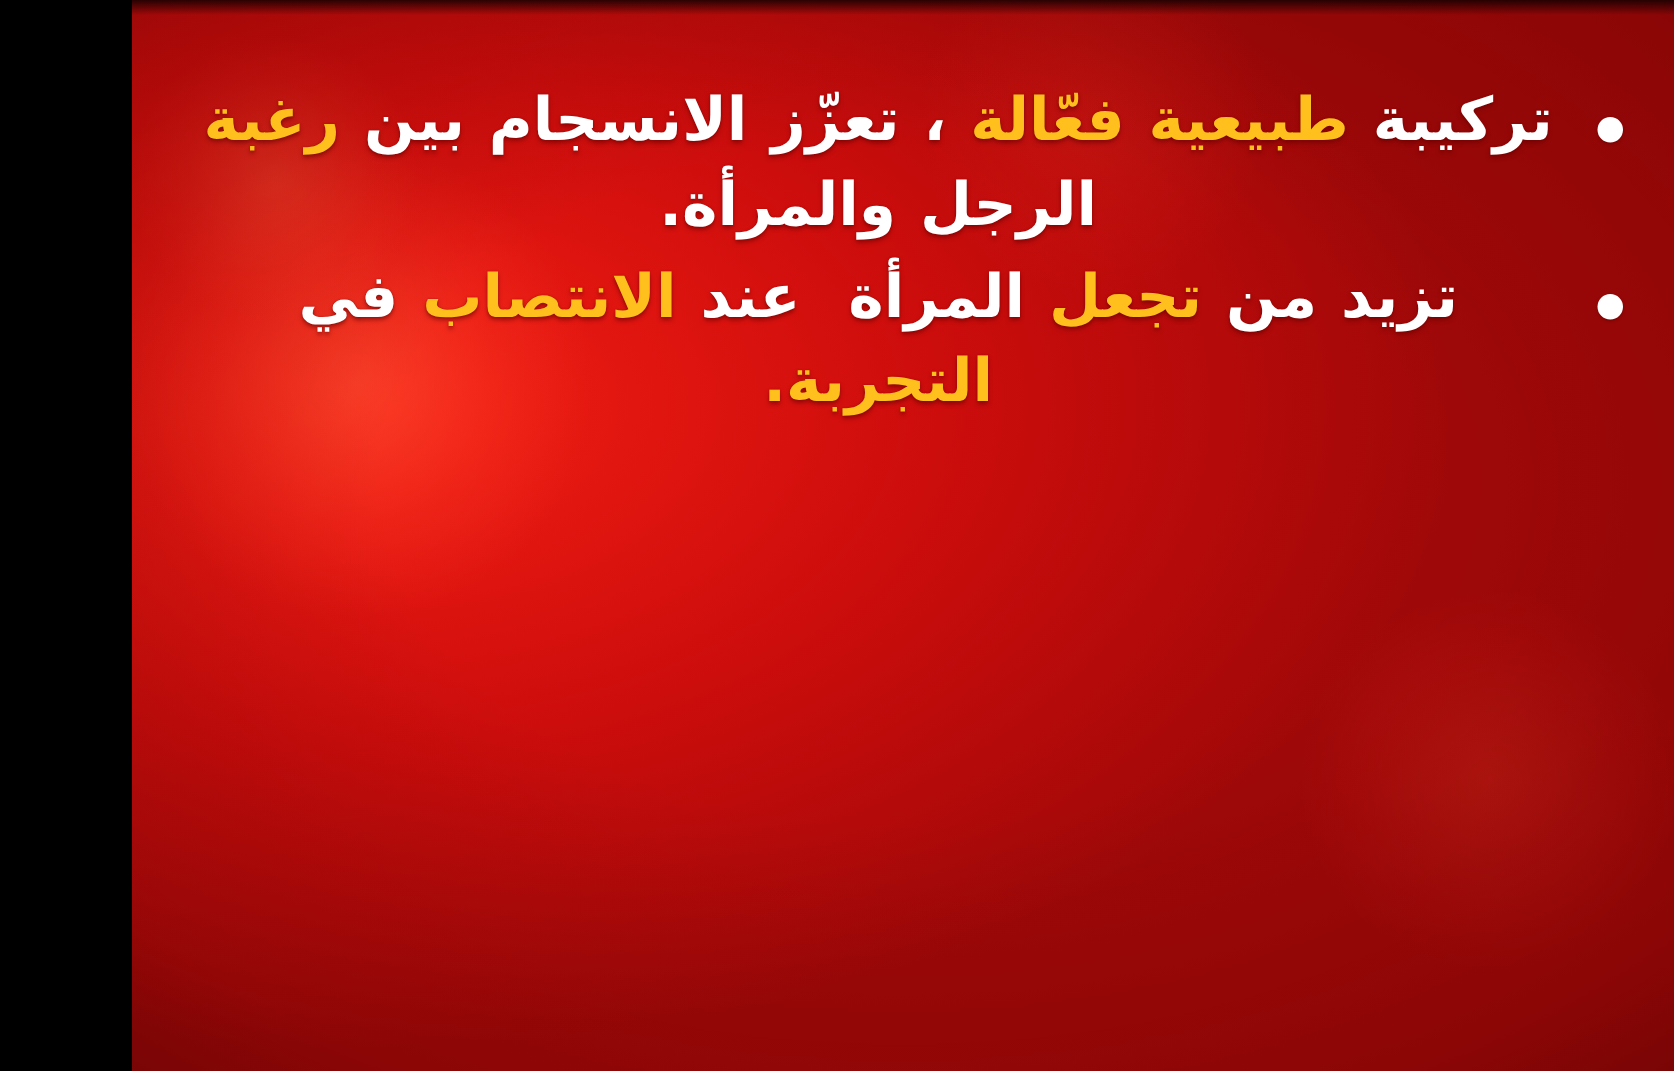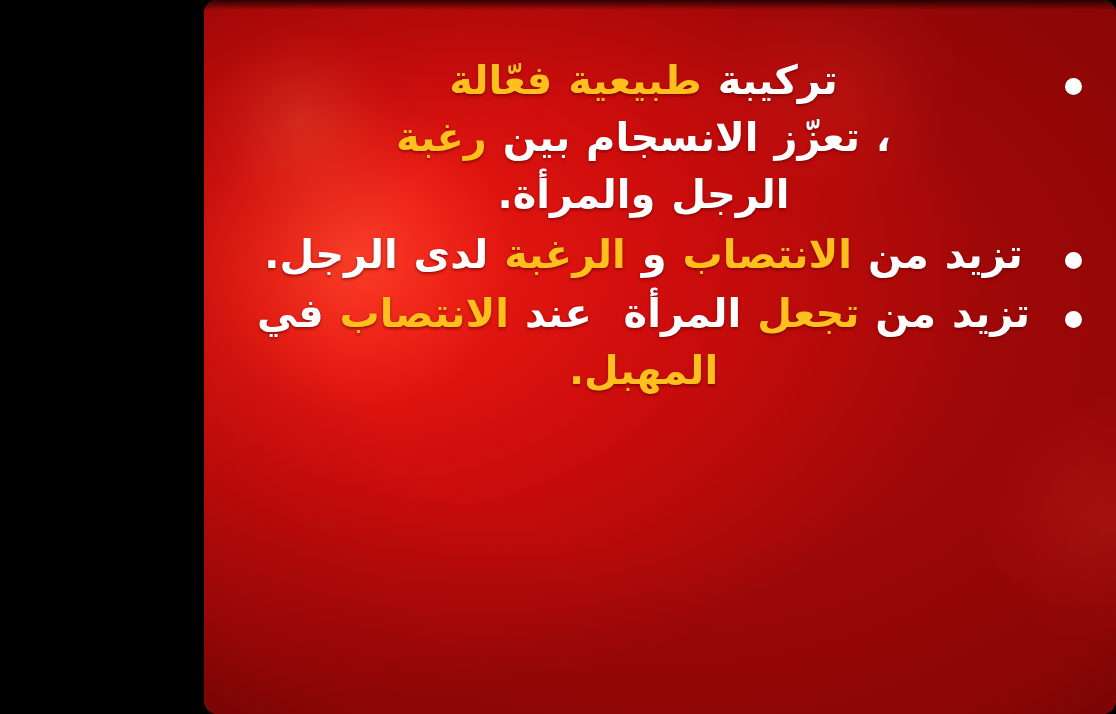--- a/index.html
+++ b/index.html
@@ -3,28 +3,27 @@
 <meta charset="utf-8">
 <title>Arabic Benefits Slide</title>
 <style>
   html, body {
     margin: 0;
     padding: 0;
     background: #000;
   }
   #slide {
     position: relative;
-    width: 912px;
+    width: 1028px;
     height: 714px;
     overflow: hidden;
     background: #c30d0d;
     font-family: "DejaVu Sans", "Liberation Sans", sans-serif;
     direction: rtl;
     box-sizing: border-box;
-    border-radius: 14px;
   }
   
   .bg-layer {
     position: absolute;
     inset: 0;
     pointer-events: none;
   }
   .bg-base {
     background:
       radial-gradient(ellipse 70% 60% at 16% 38%, #f32013 0%, #e01510 26%, #cc0d0c 52%, #b50a0a 78%, #a00808 100%);
@@ -114,25 +113,21 @@
   <div class="bg-layer bg-edge-top"></div>
   <div class="bg-layer bg-edge-left"></div>
 
   <div class="content">
 
     <div class="bullet-row b0">
       <span class="bullet-dot"></span>
       <div class="bullet-text"><span class="seg w">تركيبة</span> <span class="seg y">طبيعية فعّالة</span> <span class="seg w">، تعزّز الانسجام بين</span> <span class="seg y">رغبة</span> <span class="seg w">الرجل والمرأة.</span></div>
     </div>
 
-    <div class="bullet-row b1">
-      <span class="bullet-dot"></span>
-      <div class="bullet-text"><span class="seg w">تزيد من</span> <span class="seg y">الانتصاب</span> <span class="seg w">و</span> <span class="seg y">الرغبة</span> <span class="seg w">لدى الرجل.</span></div>
-    </div>
 
     <div class="bullet-row b2">
       <span class="bullet-dot"></span>
-      <div class="bullet-text"><span class="seg w">تزيد من</span> <span class="seg y">تجعل</span> <span class="seg w">المرأة&nbsp; عند</span> <span class="seg y">الانتصاب</span> <span class="seg w">في</span> <span class="seg y">المهبل.</span></div>
+      <div class="bullet-text"><span class="seg w">تزيد من</span> <span class="seg y">تجعل</span> <span class="seg w">المرأة&nbsp; عند</span> <span class="seg y">الانتصاب</span> <span class="seg w">في</span> <span class="seg y">التجربة.</span></div>
     </div>
 
 
   </div>
 </div>
 
 </body></html>

